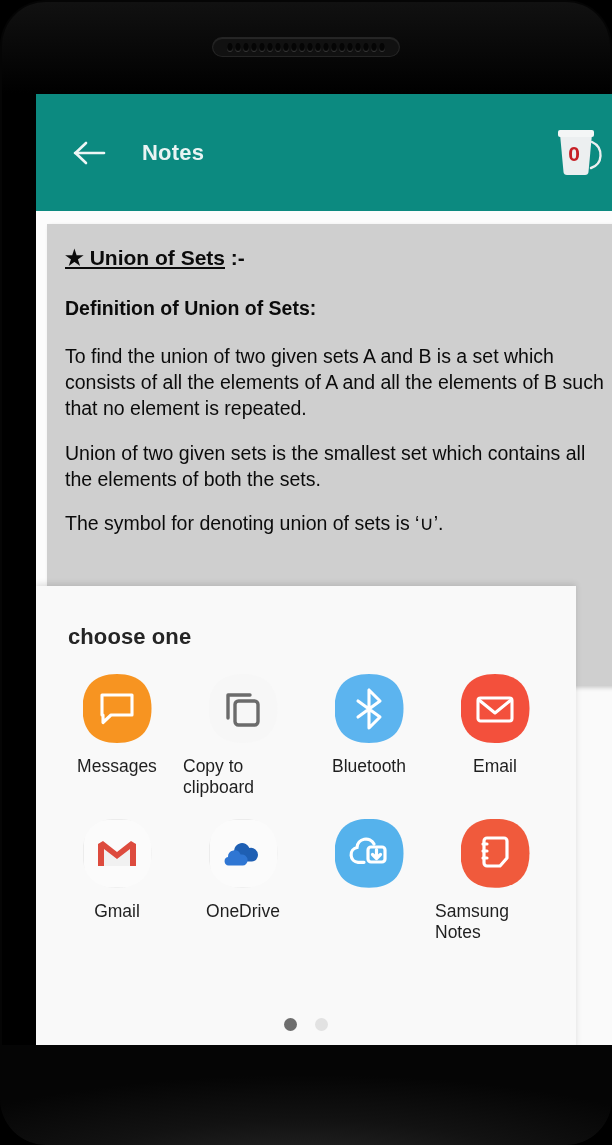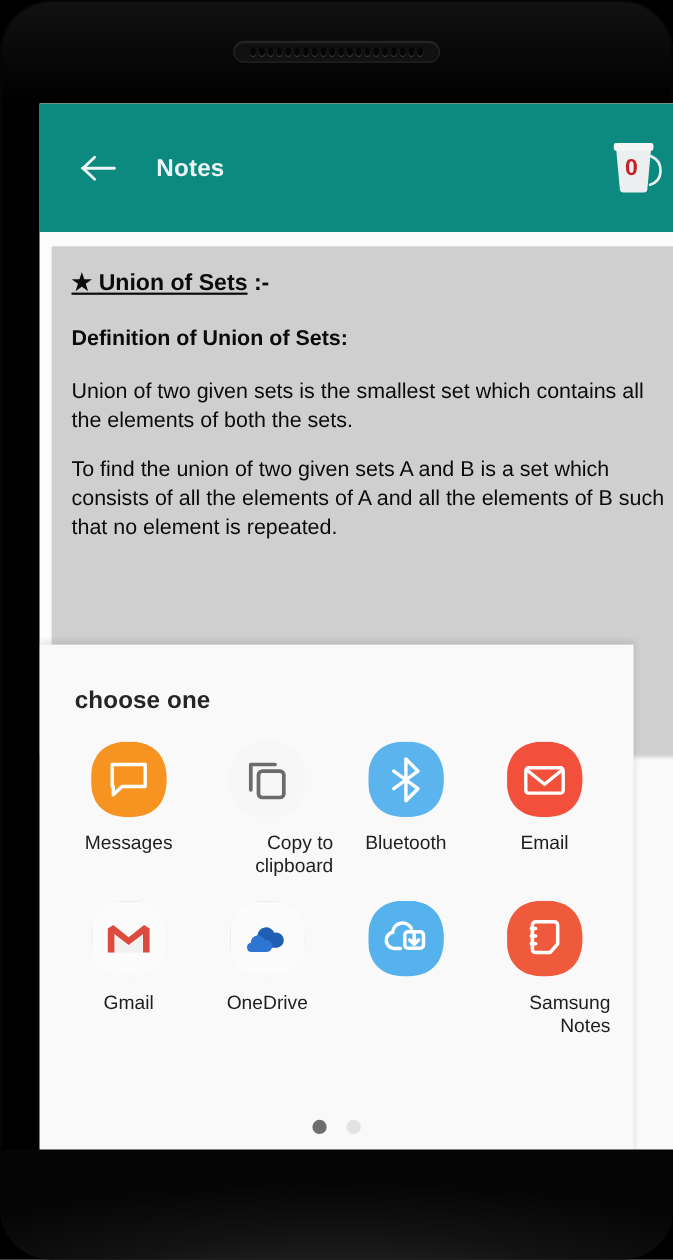--- a/index.html
+++ b/index.html
@@ -161,21 +161,21 @@
     display:flex; align-items:center; justify-content:center;
   }
   
   .sq{
     clip-path: path("M34.5 0 C57 0 69 12 69 34.5 C69 57 57 69 34.5 69 C12 69 0 57 0 34.5 C0 12 12 0 34.5 0 Z");
     border-radius:24px;
   }
   .app-label{
     font-size:17.5px;
     color:#1f1f1f;
-    text-align:right;
+    text-align:left;
     line-height:1.22;
     max-width:120px;
   }
 
   
   .dots{
     position:absolute; left:0; bottom:22px; width:100%;
     display:flex; justify-content:center; gap:18px;
   }
   .dot{ width:13px; height:13px; border-radius:50%; background:#e2e2e2; cursor:pointer; }
@@ -228,22 +228,23 @@
           <path d="M42 16 Q51 20 50.5 30 Q50 39 41 42" stroke="#eceff0" stroke-width="2.4" fill="none" stroke-linecap="round"></path>
         </svg>
         <span class="bin-count">0</span>
       </div>
     </div>
 
     <div class="note-wrap">
       <div class="note-card">
         <p class="note-h1"><span class="u">★ Union of Sets</span><span> :-</span></p>
         <p class="note-b">Definition of Union of Sets:</p>
+        <p>To find the union of two given sets A and B is a set which consists of all the elements of A and all the elements of B such that no element is repeated.</p>
         <p>Union of two given sets is the smallest set which contains all the elements of both the sets.</p>
-        <p>To find the union of two given sets A and B is a set which consists of all the elements of A and all the elements of B such that no element is repeated.</p>
+        <p>The symbol for denoting union of sets is ‘∪’.</p>
       </div>
     </div>
 
     <div class="sheet">
       <div class="sheet-title">choose one</div>
 
       <div class="grid">
 
         <div class="app">
           <div class="app-icon">

